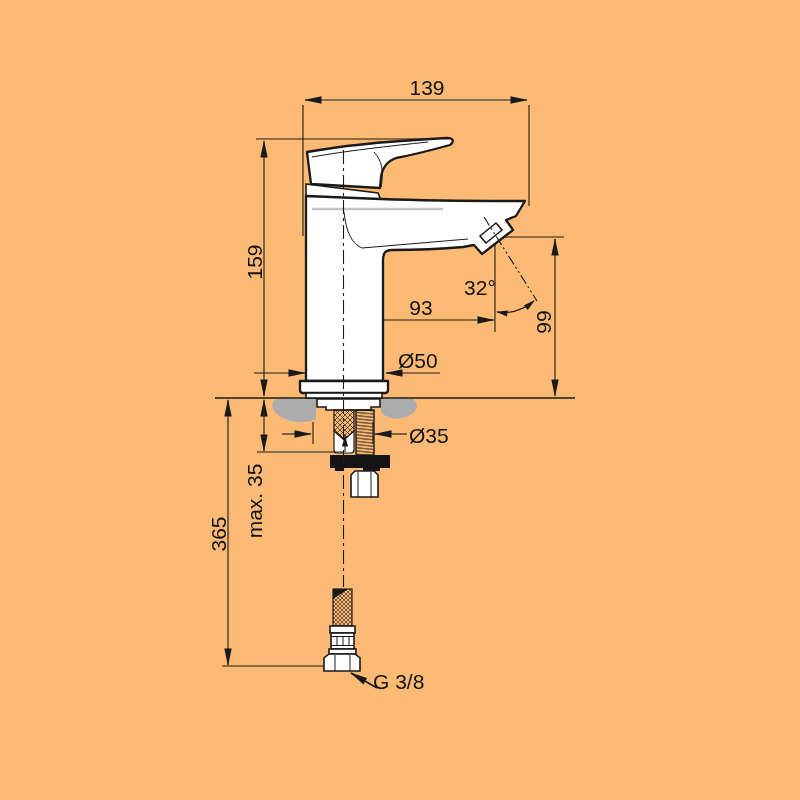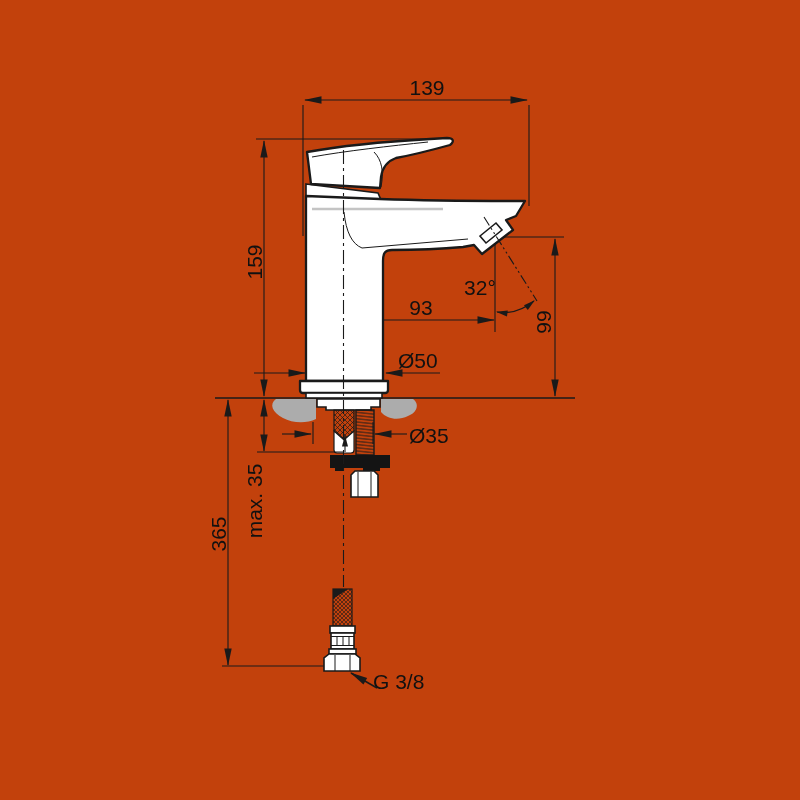--- a/index.html
+++ b/index.html
@@ -1,16 +1,16 @@
 <!DOCTYPE html>
 <html><head>
 <meta charset="utf-8">
 <style>
   html,body{margin:0;padding:0;background:#ffffff;}
-  .stage{position:relative;width:800px;height:800px;background:#c2410c;overflow:hidden;}
+  .stage{position:relative;width:800px;height:800px;background:#fdba74;overflow:hidden;}
   svg{display:block;}
   text{font-family:"Liberation Sans","DejaVu Sans",sans-serif;font-size:21px;fill:#111111;}
   .thin{stroke:#1a1a1a;stroke-width:1.1;fill:none;}
   .med{stroke:#1a1a1a;stroke-width:1.5;fill:none;}
   .thick{stroke:#1a1a1a;stroke-width:2.3;fill:#ffffff;stroke-linejoin:round;}
   .detail{stroke:#1a1a1a;stroke-width:1;fill:none;}
   .white2{stroke:#1a1a1a;stroke-width:1.6;fill:#ffffff;}
 </style>
 </head>
 <body>

